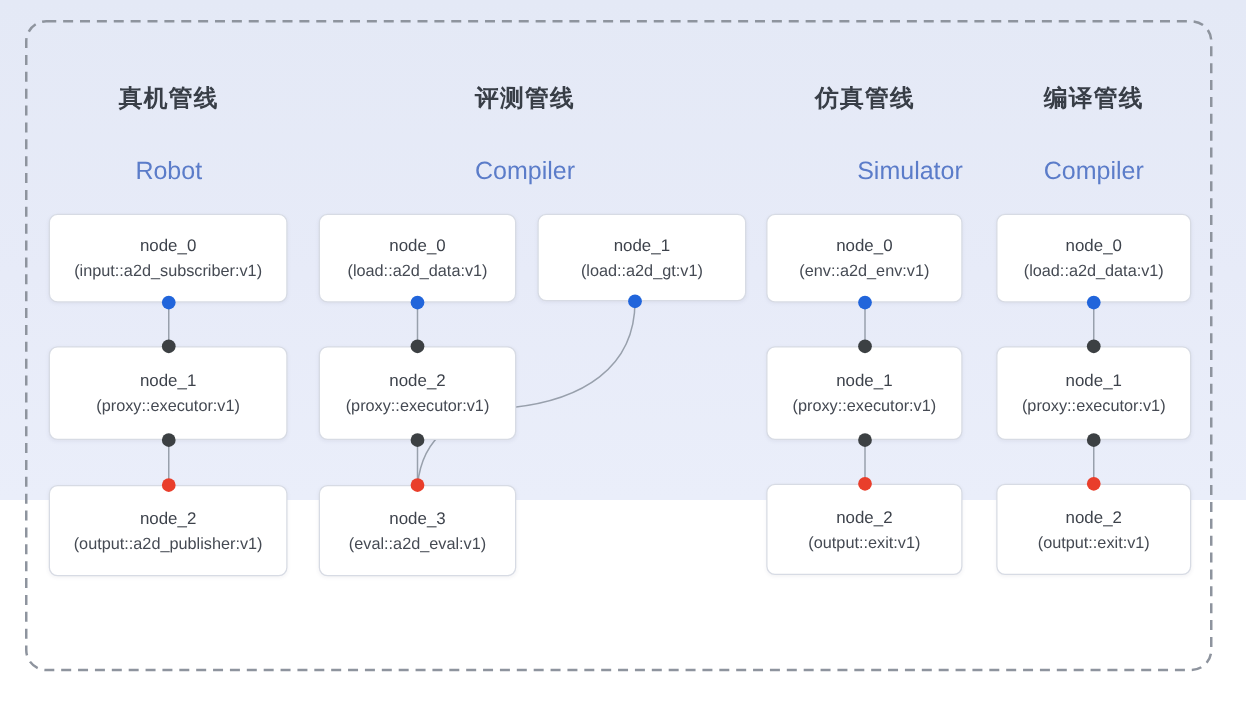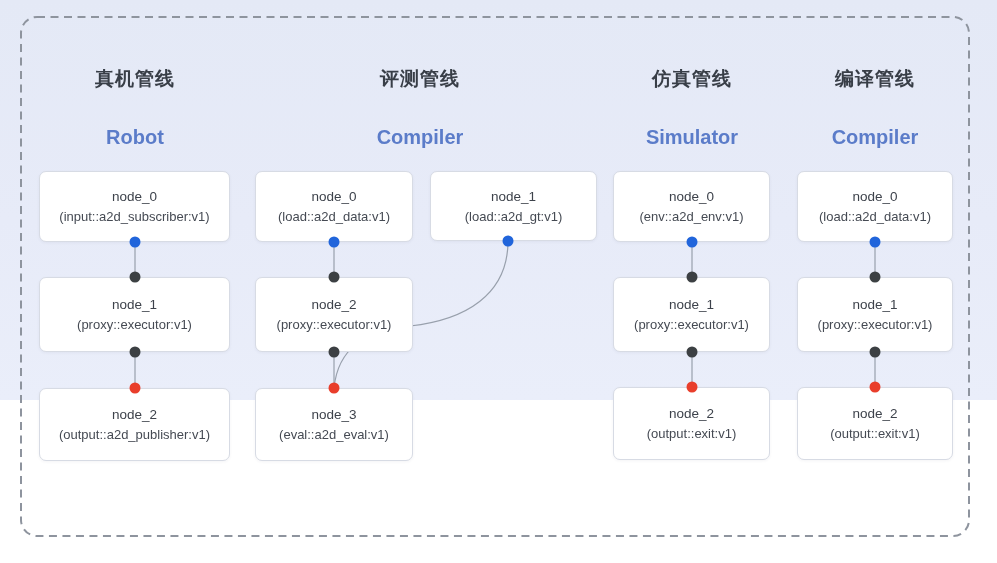--- a/index.html
+++ b/index.html
@@ -15,21 +15,21 @@
   svg.layer{position:absolute;left:0;top:0;width:997px;height:563px;}
   .edges-layer{z-index:1;}
   .dots-layer{z-index:3;}
   .pipeline-title-zh{
     position:absolute;z-index:2;transform:translateX(-50%);
     font-size:19px;font-weight:700;letter-spacing:1px;color:#383e47;
     white-space:nowrap;
   }
   .pipeline-title-en{
     position:absolute;z-index:2;transform:translateX(-50%);
-    font-size:20px;font-weight:700;color:#5b7cc9;white-space:nowrap;
+    font-size:20px;font-weight:400;color:#5b7cc9;white-space:nowrap;
   }
   .node-box{
     position:absolute;z-index:2;box-sizing:border-box;
     background:#ffffff;border:1px solid #d7dbe4;border-radius:7px;
     display:flex;flex-direction:column;align-items:center;justify-content:center;
     box-shadow:0 1px 3px rgba(60,70,110,0.06);
   }
   .node-name{
     font-size:13.5px;color:#3d424b;line-height:21px;white-space:nowrap;
   }
@@ -98,21 +98,21 @@
     </div>
     <div class="node-box" style="left: 255px; top: 277px; width: 158px; height: 75px;">
       <div class="node-name">node_2</div>
       <div class="node-type">(proxy::executor:v1)</div>
     </div>
     <div class="node-box" style="left: 255px; top: 388px; width: 158px; height: 73px;">
       <div class="node-name">node_3</div>
       <div class="node-type">(eval::a2d_eval:v1)</div>
     </div>
     <div class="pipeline-title-zh" style="left: 692px; top: 66px;">仿真管线</div>
-    <div class="pipeline-title-en" style="left: 692px; top: 126px; text-align: center;">Simulator</div>
+    <div class="pipeline-title-en" style="left: 728px; top: 126px; text-align: center;">Simulator</div>
     <div class="node-box" style="left: 613px; top: 171px; width: 157px; height: 71px;">
       <div class="node-name">node_0</div>
       <div class="node-type">(env::a2d_env:v1)</div>
     </div>
     <div class="node-box" style="left: 613px; top: 277px; width: 157px; height: 75px;">
       <div class="node-name">node_1</div>
       <div class="node-type">(proxy::executor:v1)</div>
     </div>
     <div class="node-box" style="left: 613px; top: 387px; width: 157px; height: 73px;">
       <div class="node-name">node_2</div>

